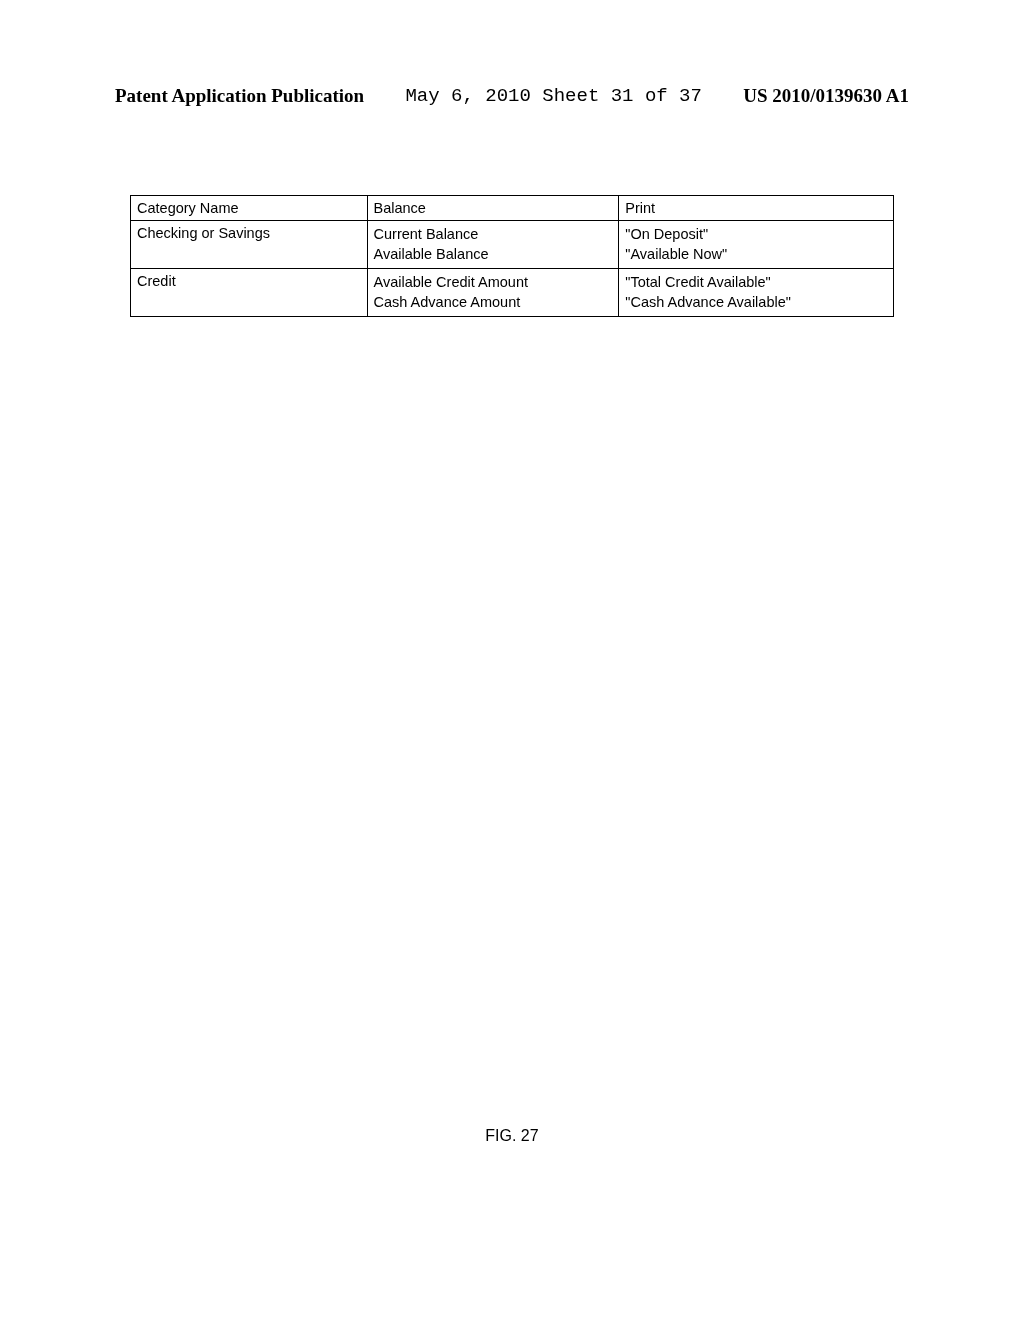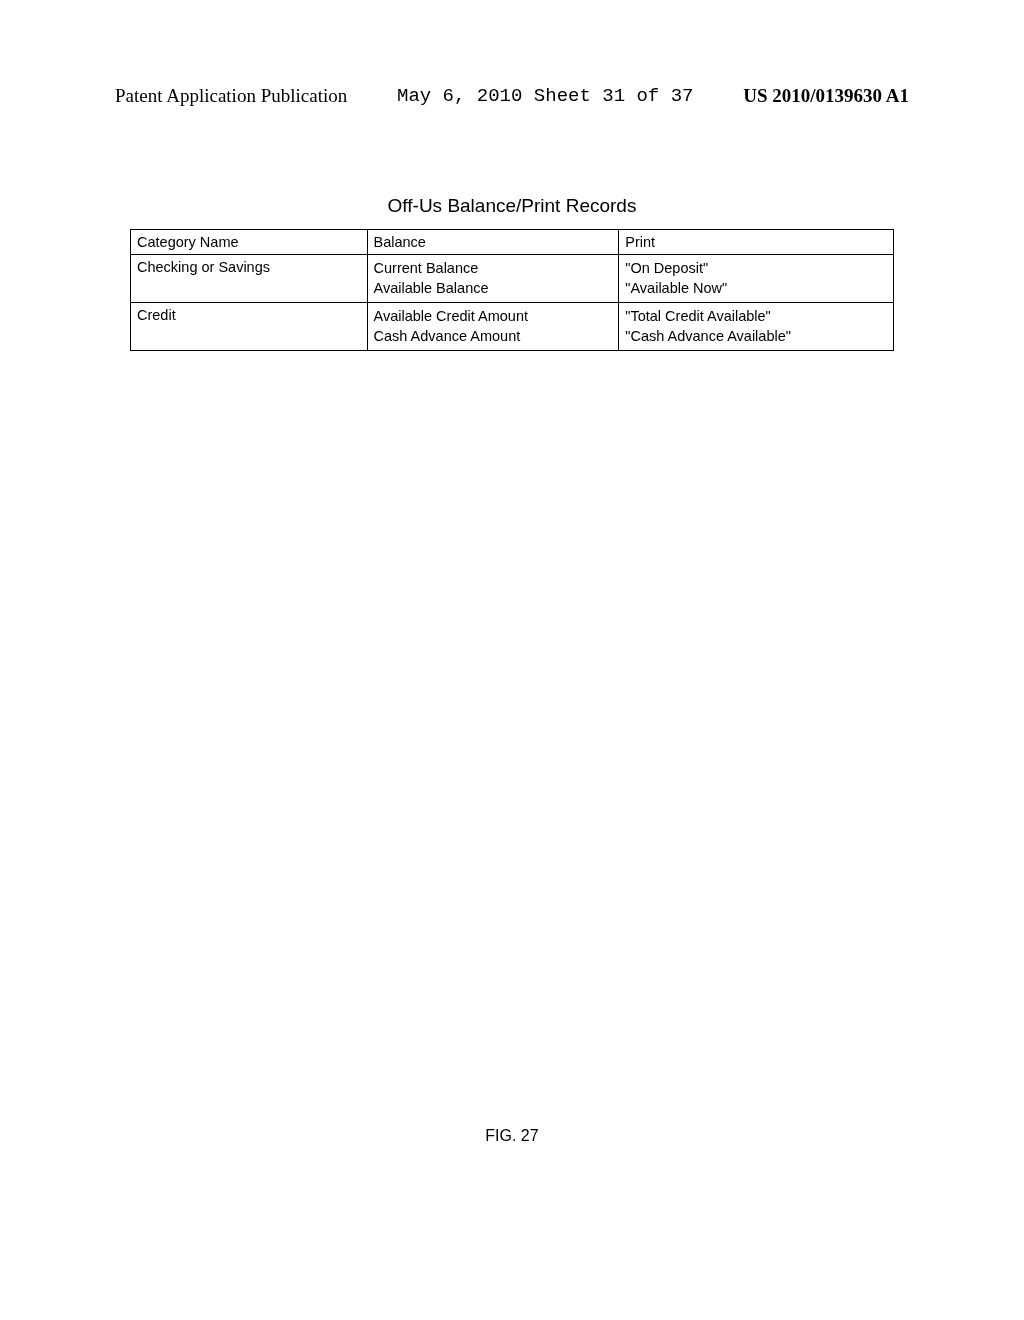--- a/index.html
+++ b/index.html
@@ -19,21 +19,21 @@
       position: absolute;
       top: 85px;
       left: 115px;
       right: 115px;
       display: flex;
       justify-content: space-between;
       font-size: 19px;
       white-space: nowrap;
     }
     .header-left {
-      font-weight: normal;
+      font-weight: bold;
     }
     .header-center {
       font-weight: normal;
       text-align: center;
       font-family: Liberation Mono, monospace;
     }
     .header-right {
       font-weight: bold;
     }
     .content-area {
@@ -83,21 +83,20 @@
 </head>
 <body>
 
 <div class="header-line">
   <span class="header-left">Patent Application Publication</span>
   <span class="header-center">May 6, 2010  Sheet 31 of 37</span>
   <span class="header-right">US 2010/0139630 A1</span>
 </div>
 
 <div class="content-area">
-  <div class="table-title">Off-Us Balance/Print Records</div>
   <table>
     <thead>
       <tr>
         <th class="col-cat">Category Name</th>
         <th class="col-bal">Balance</th>
         <th class="col-print">Print</th>
       </tr>
     </thead>
     <tbody>
       <tr>

